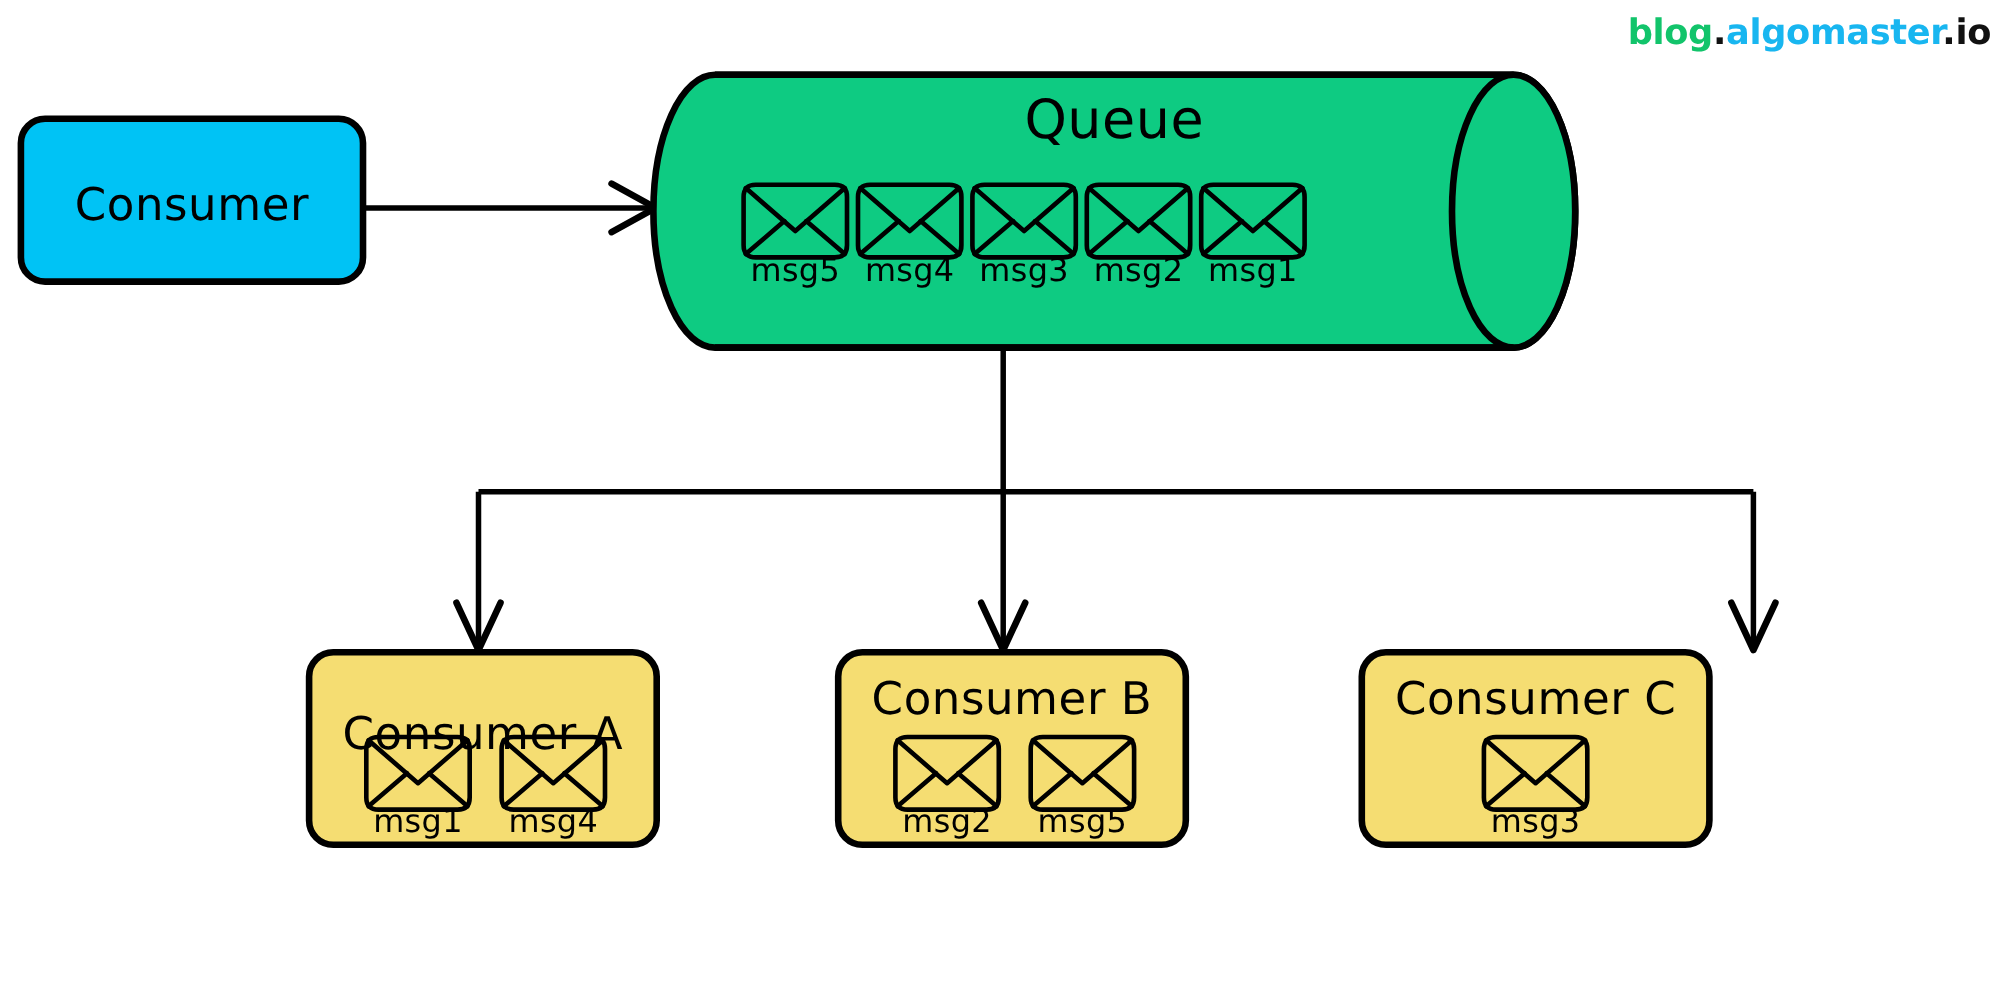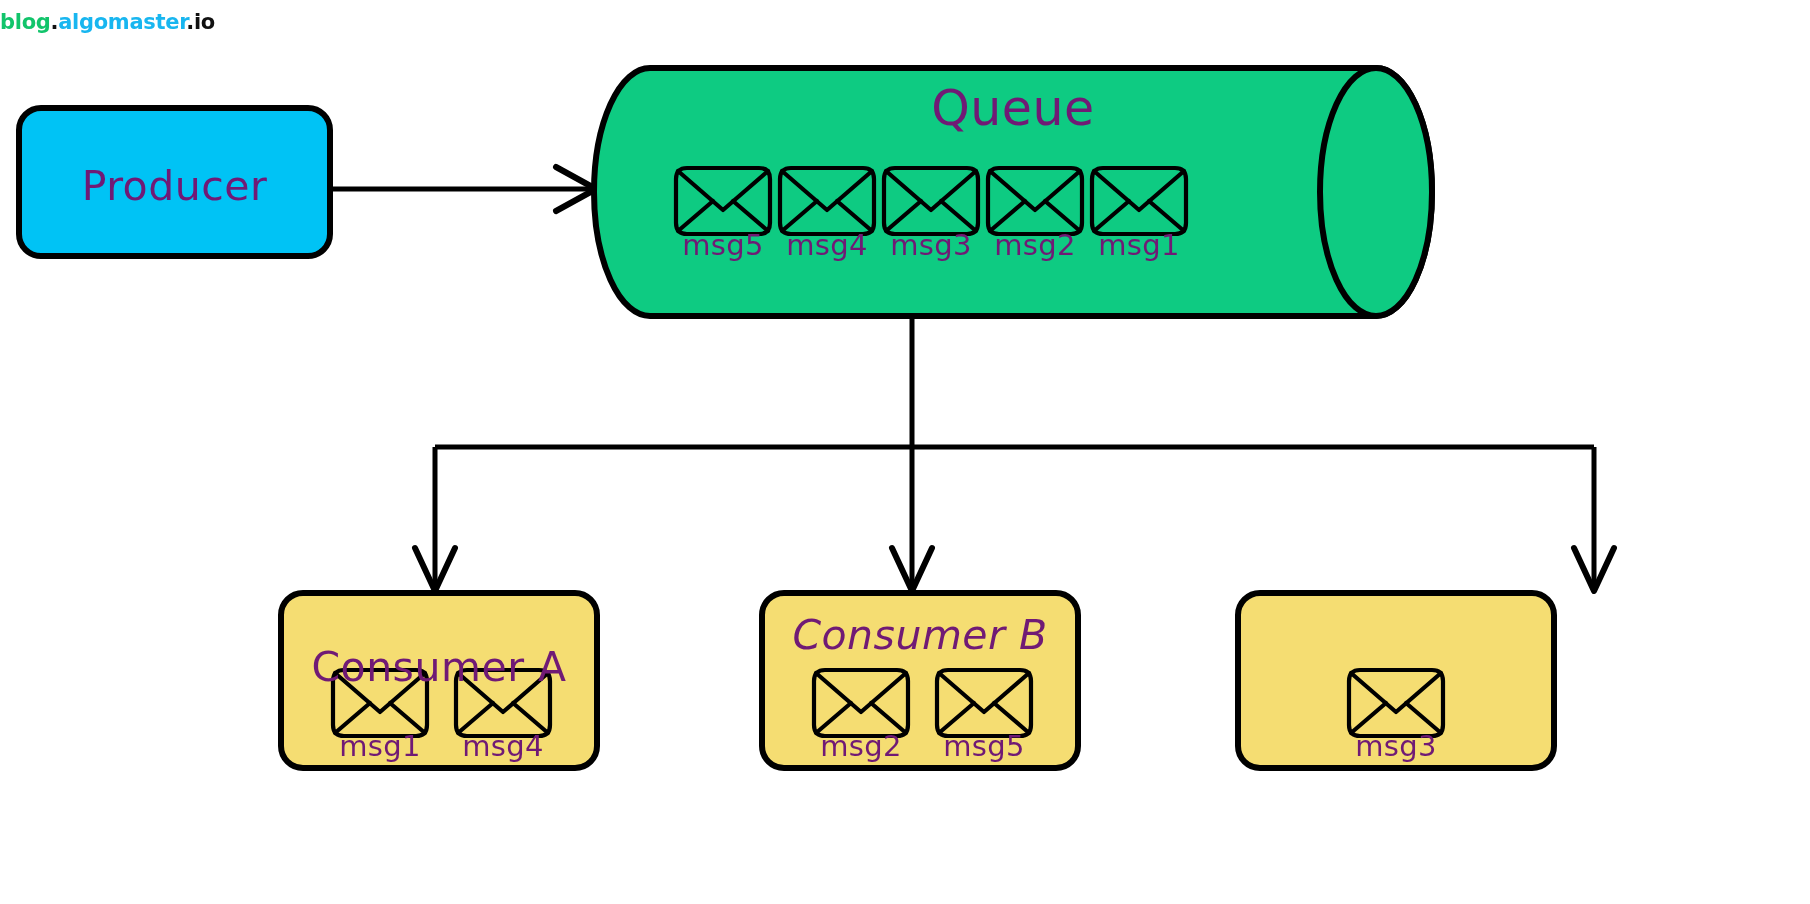--- a/index.html
+++ b/index.html
@@ -22,36 +22,36 @@
     top: 0;
     left: 0;
     width: 1810px;
     height: 904px;
   }
   .wm {
     position: absolute;
     top: 10px;
     left: 0;
     width: 1810px;
-    text-align: left;
+    text-align: right;
     font-family: "DejaVu Sans", sans-serif;
     font-weight: bold;
-    font-size: 21px;
+    font-size: 32px;
     letter-spacing: -0.3px;
     white-space: nowrap;
   }
   .wm-blog { color: #12c46b; }
   .wm-dot  { color: #111111; }
   .wm-algo { color: #18b6f0; }
   .wm-io   { color: #111111; }
 
   .lbl {
     position: absolute;
     font-family: "DejaVu Sans", sans-serif;
-    color: #701a75;
+    color: #000000;
     white-space: nowrap;
     text-align: center;
     pointer-events: none;
   }
   .lbl-node {
     font-size: 41px;
     letter-spacing: 0.5px;
   }
   .lbl-queue {
     font-size: 49px;
@@ -151,33 +151,34 @@
     </g>
 
     <g>
       <rect x="1238" y="593" width="316" height="175" rx="22" ry="22" fill="#f5dd72" stroke="#000000" stroke-width="6"></rect>
       <g transform="translate(1346,667)">
           <use href="#envelope-glyph"></use>
         </g>
     </g>
   </svg>
 
-  <div class="lbl lbl-node" style="left:19px; top:162px; width:311px;">Producer</div>
+  <div class="lbl lbl-node" style="left:19px; top:162px; width:311px;">Consumer</div>
 
   <div class="lbl lbl-queue" style="left:650px; top:80px; width:726px;">Queue</div>
 
   <div class="lbl lbl-msg" style="left:651px; top:228px; width:144px;">msg5</div>
   <div class="lbl lbl-msg" style="left:755px; top:228px; width:144px;">msg4</div>
   <div class="lbl lbl-msg" style="left:859px; top:228px; width:144px;">msg3</div>
   <div class="lbl lbl-msg" style="left:963px; top:228px; width:144px;">msg2</div>
   <div class="lbl lbl-msg" style="left:1067px; top:228px; width:144px;">msg1</div>
 
   <div class="lbl lbl-node" style="left:281px; top:611px; width:316px;margin-top:32px;">Consumer A</div>
   <div class="lbl lbl-msg" style="left:308px; top:729px; width:144px;">msg1</div>
   <div class="lbl lbl-msg" style="left:431px; top:729px; width:144px;">msg4</div>
 
-  <div class="lbl lbl-node" style="left:762px; top:611px; width:316px;font-style:italic;">Consumer B</div>
+  <div class="lbl lbl-node" style="left:762px; top:611px; width:316px;">Consumer B</div>
   <div class="lbl lbl-msg" style="left:789px; top:729px; width:144px;">msg2</div>
   <div class="lbl lbl-msg" style="left:912px; top:729px; width:144px;">msg5</div>
 
+  <div class="lbl lbl-node" style="left:1238px; top:611px; width:316px;">Consumer C</div>
   <div class="lbl lbl-msg" style="left:1324px; top:729px; width:144px;">msg3</div>
 
 </div>
 
 </body></html>

